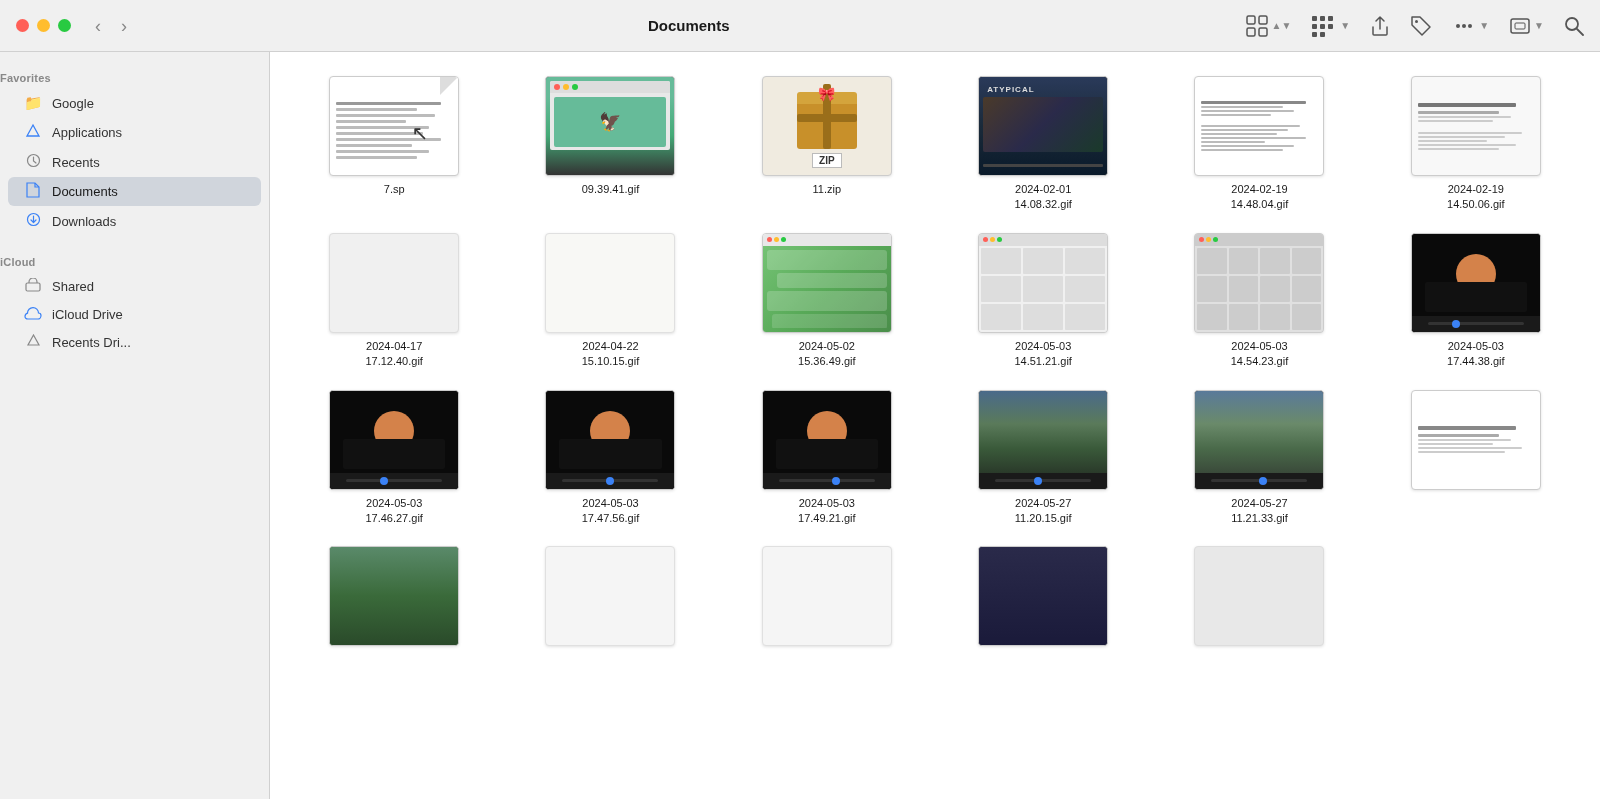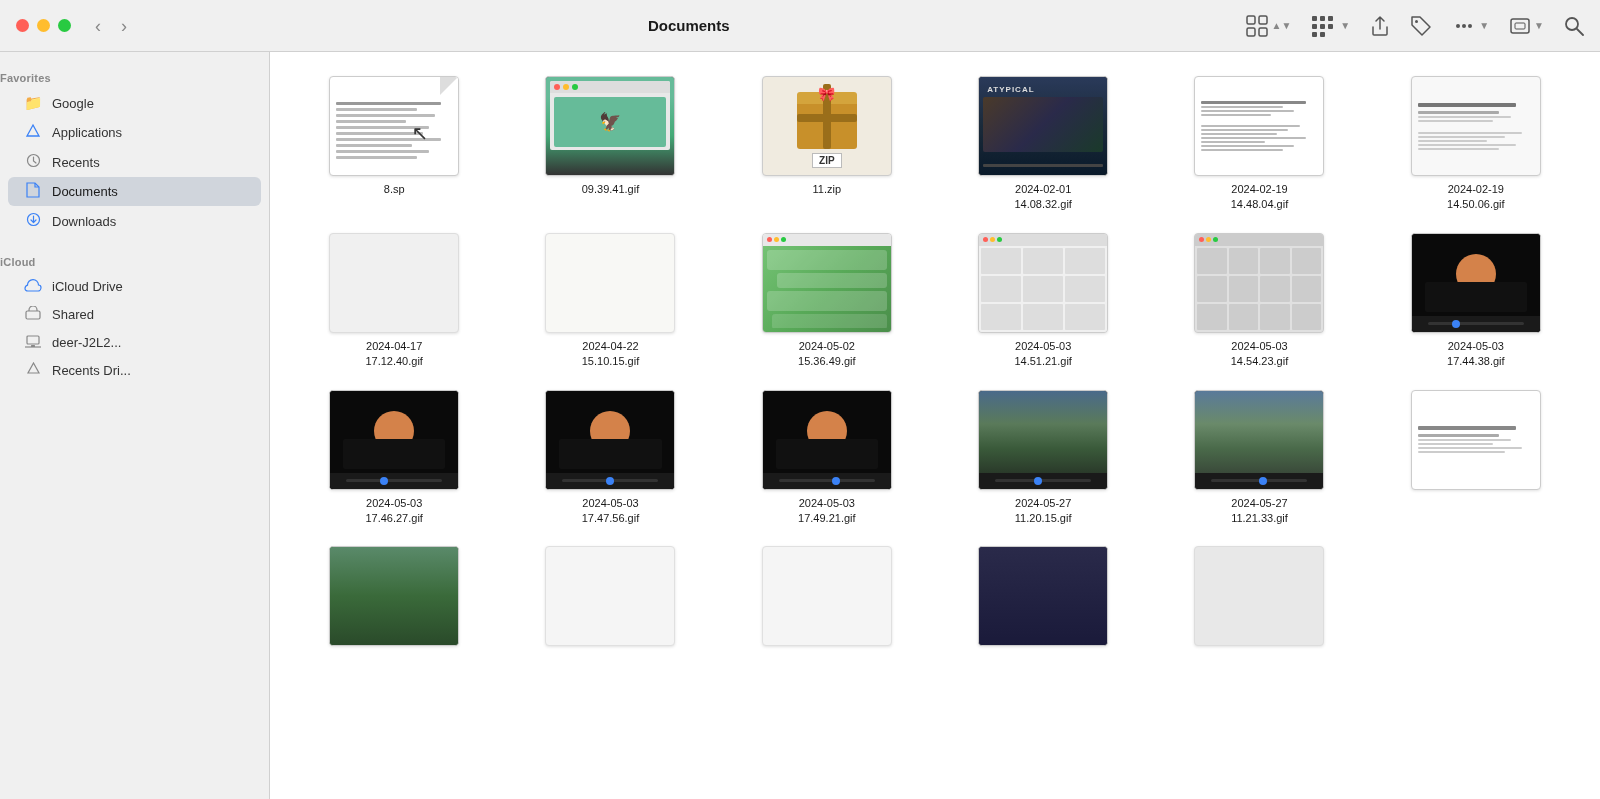--- a/index.html
+++ b/index.html
@@ -320,47 +320,37 @@
         <svg width="15" height="16" viewBox="0 0 15 16" fill="none">
           <circle cx="7.5" cy="7.5" r="6" stroke="#3b82f6" stroke-width="1.2"></circle>
           <path d="M7.5 4v6M5 8l2.5 2.5L10 8" stroke="#3b82f6" stroke-width="1.2" stroke-linecap="round" stroke-linejoin="round"></path>
         </svg>
       </span>
       <span>Downloads</span>
     </div>
 
     <div class="sidebar-section-label" style="margin-top:12px;">iCloud</div>
     <div class="sidebar-item">
-      <span class="sidebar-icon blue">
-        <svg width="18" height="13" viewBox="0 0 18 13" fill="none">
-          <path d="M14 12H4C2 12 1 11 1 9.5a3.5 3.5 0 012.5-3.3A5 5 0 0114.5 6 2.5 2.5 0 0117 8.5C17 10.5 15.5 12 14 12z" stroke="#3b82f6" stroke-width="1.2" fill="none"></path>
-        </svg>
-      </span>
-      <span>iCloud Drive</span>
-    </div>
-    <div class="sidebar-item">
       <span class="sidebar-icon gray">
         <svg width="16" height="14" viewBox="0 0 16 14" fill="none">
           <rect x="1" y="5" width="14" height="8" rx="1.5" stroke="#888" stroke-width="1.2"></rect>
           <path d="M4 5V4a4 4 0 018 0v1" stroke="#888" stroke-width="1.2"></path>
         </svg>
       </span>
       <span>Shared</span>
     </div>
-
     <div class="sidebar-item">
-      <span class="sidebar-icon gray">
-        <svg width="16" height="13" viewBox="0 0 16 13" fill="none">
-          <rect x="2" y="1" width="12" height="8" rx="1" stroke="#888" stroke-width="1.2"></rect>
-          <path d="M0 12h16" stroke="#888" stroke-width="1.2"></path>
-          <rect x="6" y="10" width="4" height="2" rx="0.5" fill="#888"></rect>
+      <span class="sidebar-icon blue">
+        <svg width="18" height="13" viewBox="0 0 18 13" fill="none">
+          <path d="M14 12H4C2 12 1 11 1 9.5a3.5 3.5 0 012.5-3.3A5 5 0 0114.5 6 2.5 2.5 0 0117 8.5C17 10.5 15.5 12 14 12z" stroke="#3b82f6" stroke-width="1.2" fill="none"></path>
         </svg>
       </span>
-      <span>deer-J2L2...</span>
-    </div>
+      <span>iCloud Drive</span>
+    </div>
+
     <div class="sidebar-item">
       <span class="sidebar-icon gray">
         <svg width="15" height="14" viewBox="0 0 15 14" fill="none">
           <path d="M7.5 1L13 11H2L7.5 1z" stroke="#888" stroke-width="1.2" fill="none"></path>
         </svg>
       </span>
       <span>Recents Dri...</span>
     </div>
 
     <div class="sidebar-resizer"></div>
@@ -381,21 +371,21 @@
             <div style="height:3px; background:#bbb; border-radius:1px; width:80%;"></div>
             <div style="height:3px; background:#bbb; border-radius:1px; width:75%;"></div>
             <div style="height:3px; background:#bbb; border-radius:1px; width:90%;"></div>
             <div style="height:3px; background:#bbb; border-radius:1px; width:65%;"></div>
             <div style="height:3px; background:#bbb; border-radius:1px; width:80%;"></div>
             <div style="height:3px; background:#bbb; border-radius:1px; width:70%;"></div>
           </div>
 
           <div style="position:absolute; bottom:30px; right:30px; font-size:20px; color:#333; z-index:5;">↖</div>
         </div>
-        <div class="file-name">8.sp</div>
+        <div class="file-name">7.sp</div>
       </div>
 
       <div class="file-item">
         <div class="file-thumbnail" style="background:#555; overflow:hidden;">
           <div style="width:100%; height:100%; position:relative; display:flex; align-items:center; justify-content:center;">
 
             <div style="position:absolute; top:0; left:0; right:0; bottom:0; background: linear-gradient(180deg, #6b9 20%, #4a7 60%, #333 100%);"></div>
             <div style="position:absolute; top:4px; left:4px; right:4px; bottom:25px; background:#e8e8e8; border-radius:2px; overflow:hidden;">
               <div style="width:100%; height:12px; background:#ddd; display:flex; align-items:center; padding:0 4px; gap:3px;">
                 <div style="width:6px;height:6px;border-radius:50%;background:#ff5f57;"></div>

